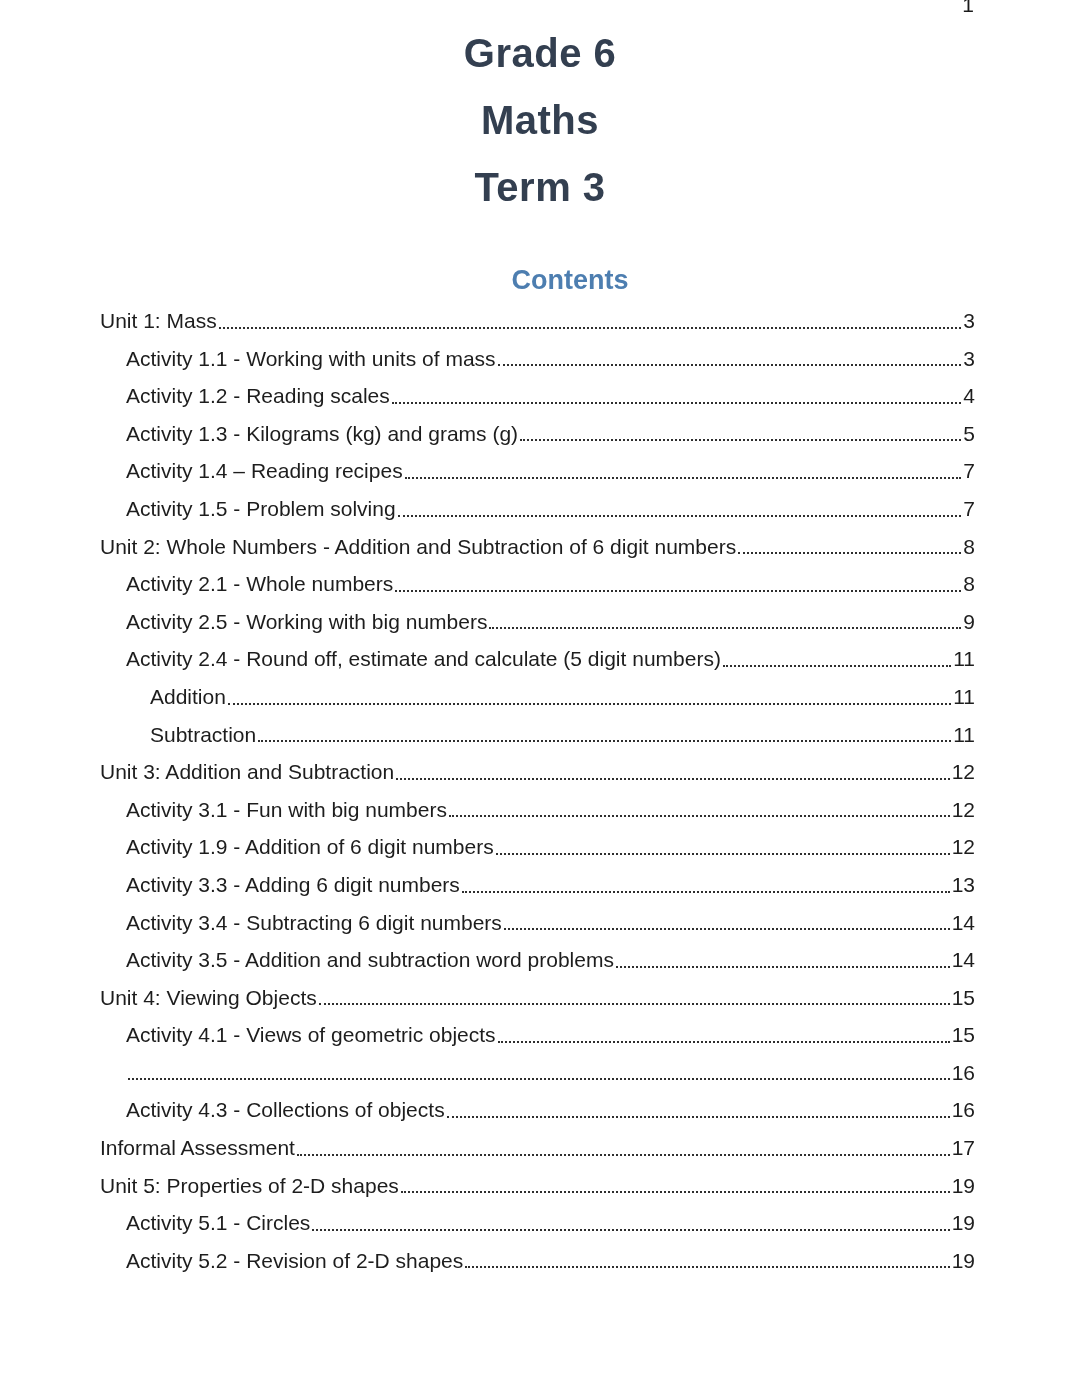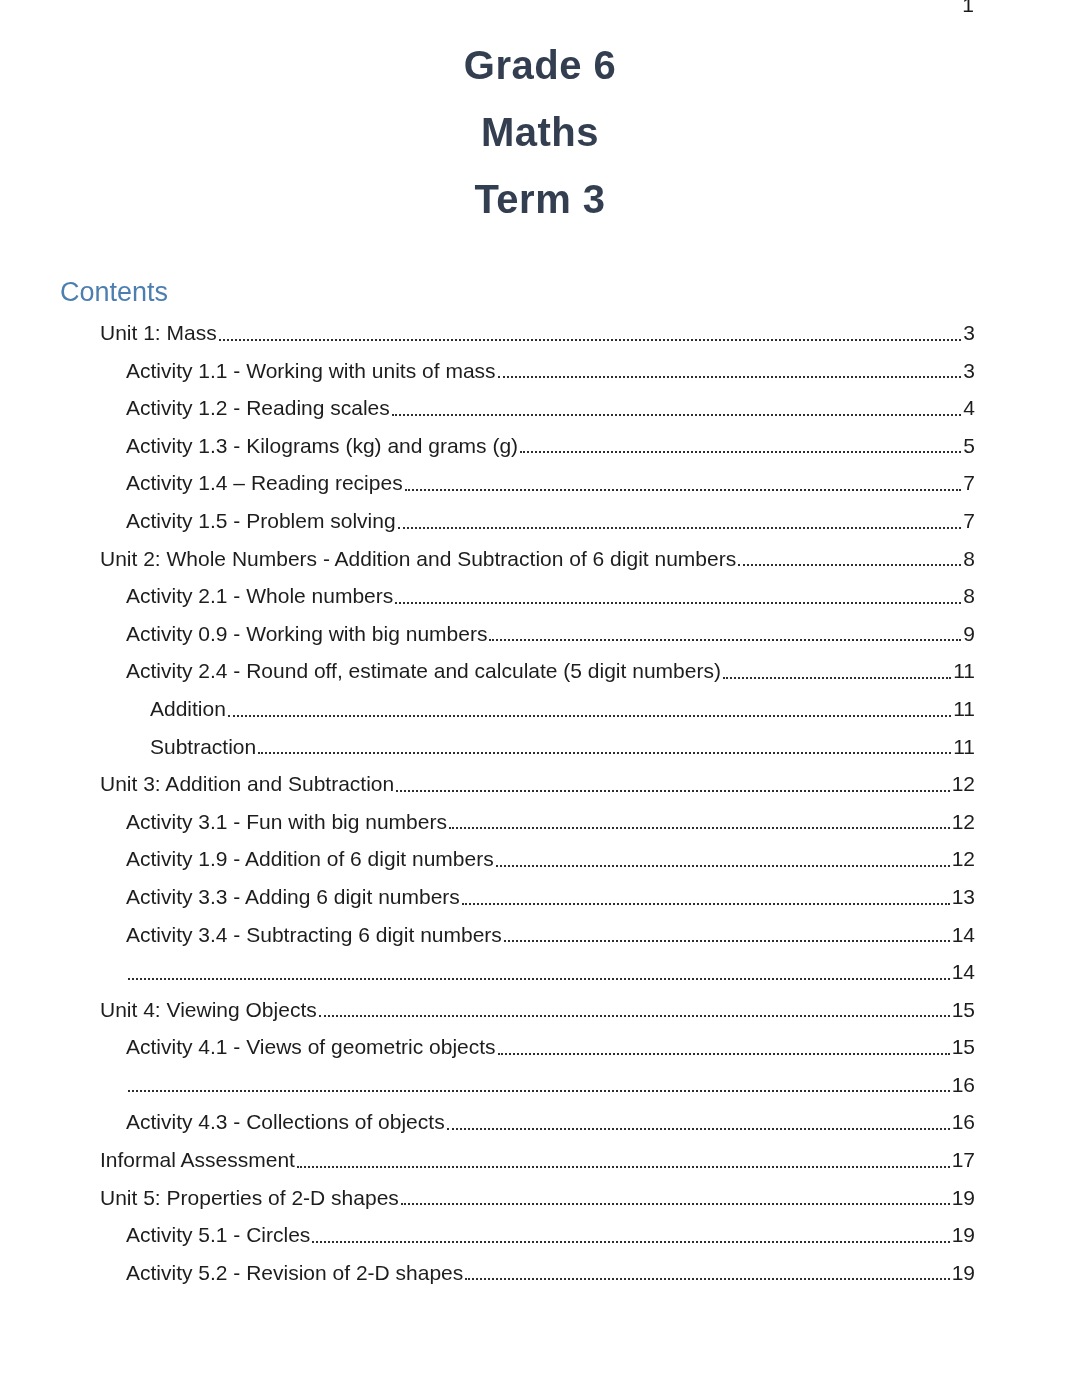--- a/index.html
+++ b/index.html
@@ -14,35 +14,36 @@
     color: #1d1d1d;
   }
   .header-page-number {
     position: absolute;
     top: -7px;
     right: 106px;
     font-size: 21px;
     color: #1a1a1a;
   }
   .title-block {
-    padding-top: 32px;
+    padding-top: 20px;
     text-align: center;
   }
   .title-line {
     font-size: 40px;
     font-weight: bold;
     line-height: 67px;
     color: var(--title_text, #333F50);
     letter-spacing: 0.5px;
   }
   .contents-heading {
     margin: 44px 0 6px 60px;
     font-size: 27px;
-    font-weight: 400;
+    font-weight: 700;
     color: var(--contents_heading, #4D7EB0);
+    text-align: center;
   }
   .toc-list {
     margin: 0 105px 0 100px;
     font-size: 21px;
   }
   .toc-row {
     display: flex;
     align-items: baseline;
     height: 37.6px;
     line-height: 37.6px;
@@ -119,21 +120,21 @@
     <span class="toc-page">8</span>
   </div>
 
   <div class="toc-row lvl-2">
     <span class="toc-label">Activity 2.1 - Whole numbers</span>
     <span class="toc-dots"></span>
     <span class="toc-page">8</span>
   </div>
 
   <div class="toc-row lvl-2">
-    <span class="toc-label">Activity 0.9 - Working with big numbers</span>
+    <span class="toc-label">Activity 2.5 - Working with big numbers</span>
     <span class="toc-dots"></span>
     <span class="toc-page">9</span>
   </div>
 
 
   <div class="toc-row lvl-2">
     <span class="toc-label">Activity 2.4 - Round off, estimate and calculate (5 digit numbers)</span>
     <span class="toc-dots"></span>
     <span class="toc-page">11</span>
   </div>
@@ -174,20 +175,21 @@
     <span class="toc-page">13</span>
   </div>
 
   <div class="toc-row lvl-2">
     <span class="toc-label">Activity 3.4 - Subtracting 6 digit numbers</span>
     <span class="toc-dots"></span>
     <span class="toc-page">14</span>
   </div>
 
   <div class="toc-row lvl-2">
+    <span class="toc-label">Activity 3.5 - Addition and subtraction word problems</span>
     <span class="toc-dots"></span>
     <span class="toc-page">14</span>
   </div>
 
   <div class="toc-row lvl-1">
     <span class="toc-label">Unit 4: Viewing Objects</span>
     <span class="toc-dots"></span>
     <span class="toc-page">15</span>
   </div>
 

